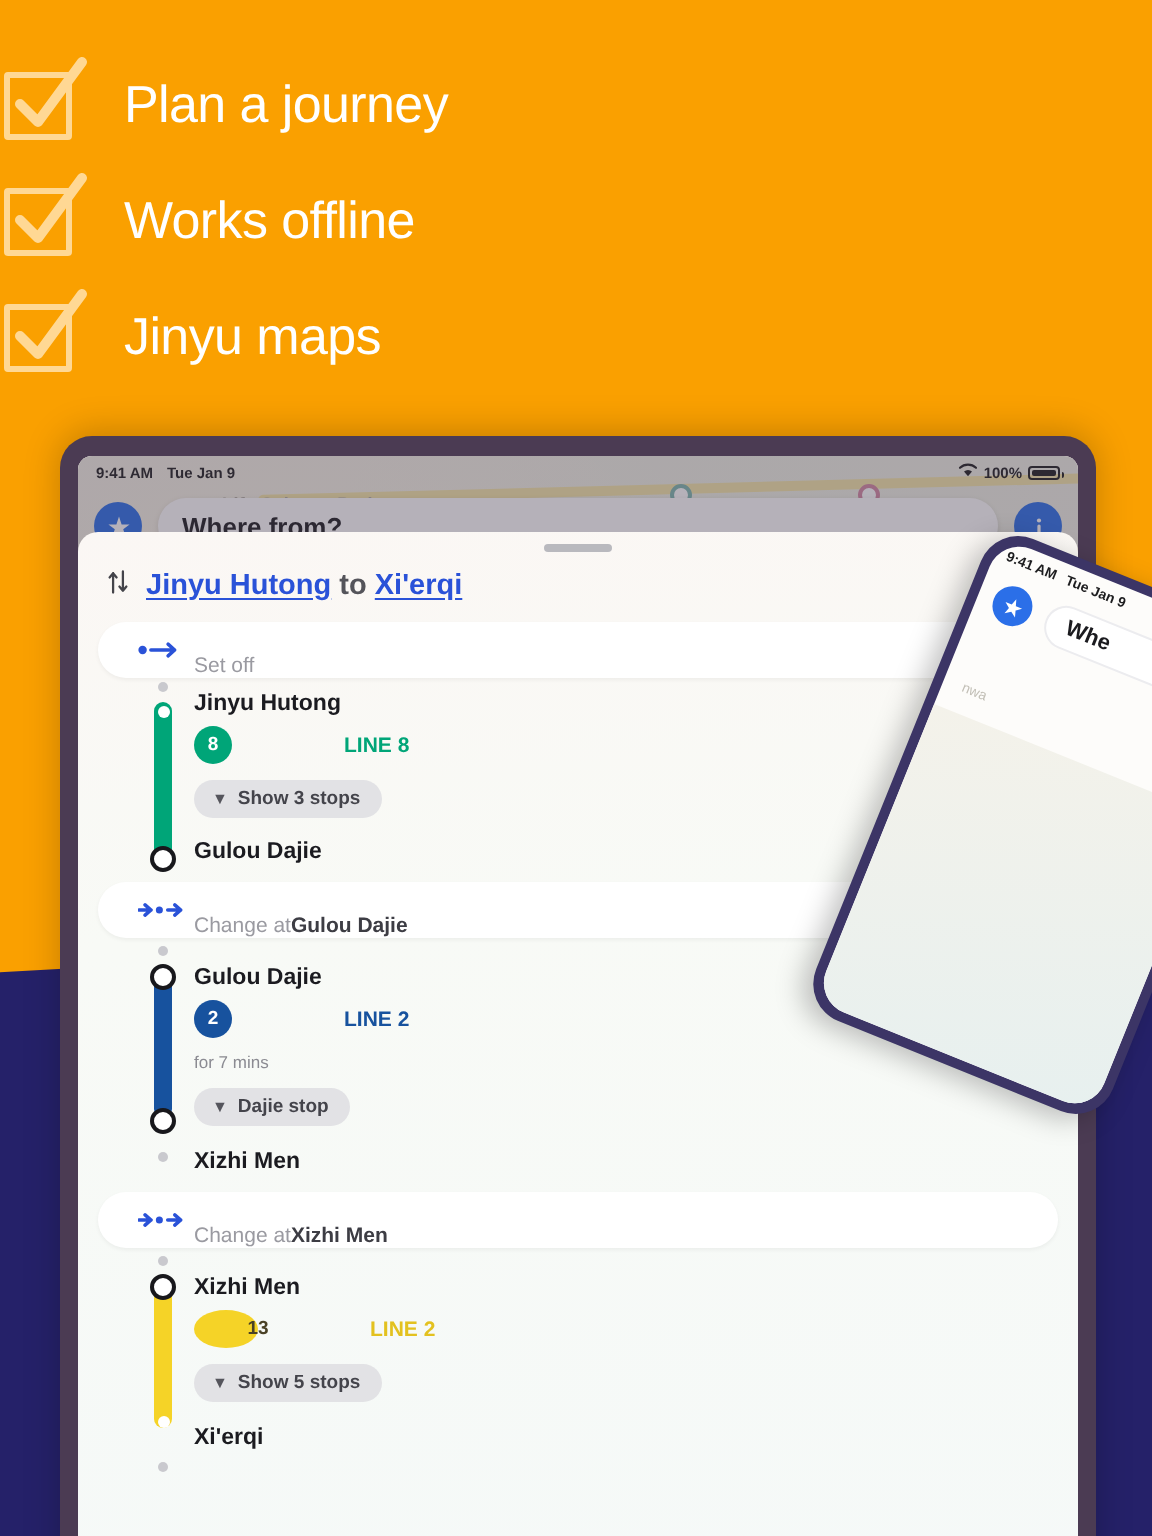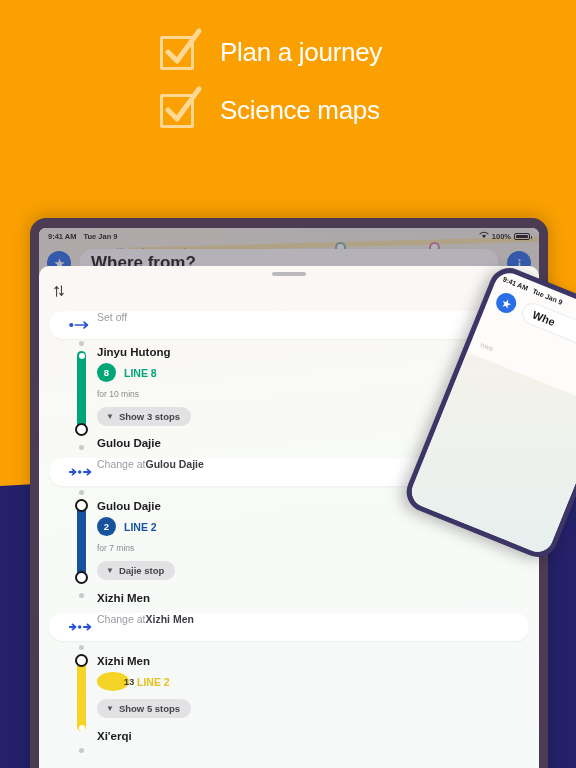--- a/index.html
+++ b/index.html
@@ -26,21 +26,20 @@
     z-index: 1;
   }
 
   
   .checklist {
     position: absolute;
     left: 0; right: 0; top: 30px;
     z-index: 3;
     display: flex;
     flex-direction: column;
-    align-items: center;
     gap: 14px;
   }
   .check-row {
     display: flex;
     align-items: center;
     gap: 18px;
     width: 260px;
   }
   .check-box {
     position: relative;
@@ -157,21 +156,21 @@
     flex: 0 0 24px;
     color: #fff;
   }
   .search-field {
     flex: 1;
     height: 28px;
     background: #fff;
     border-radius: 14px;
     display: flex; align-items: center;
     padding: 0 12px;
-    font-size: 17px; font-weight: bold; color: #1b1b1f;
+    font-size: 13px; font-weight: bold; color: #1b1b1f;
     box-shadow: 0 1px 3px rgba(0,0,0,.12);
   }
 
   
   .scrim {
     position: absolute; inset: 0;
     background: rgba(70,60,80,.40);
     z-index: 6;
   }
 
@@ -211,21 +210,21 @@
     text-decoration: underline;
     text-underline-offset: 2px;
   }
   .route-title .to { font-weight: bold; color: #54545a; }
 
   .panel {
     margin: 10px 10px 0 10px;
     background: #ffffff;
     border-radius: 16px;
     height: 28px;
-    display: flex; align-items: flex-start;
+    display: flex; align-items: flex-end;
     padding-left: 48px;
     font-size: 10.5px;
     color: #9a9aa1;
     position: relative;
     box-shadow: 0 1px 2px rgba(0,0,0,.05);
   }
   .panel .ico { position: absolute; left: 20px; top: 50%; transform: translateY(-50%); }
   .panel b { color: #3d3d44; }
   .panel .txt { color: #9a9aa1; }
 
@@ -264,21 +263,21 @@
   .stop-name {
     font-size: 11.5px; font-weight: bold; color: #1b1b20;
     line-height: 14px;
   }
   .line-row { display: flex; align-items: center; gap: 8px; margin-top: 4px; }
   .line-badge {
     width: 19px; height: 19px; border-radius: 50%;
     color: #fff; font-size: 9.5px; font-weight: bold;
     display: flex; align-items: center; justify-content: center;
   }
-  .line-name { font-size: 10.5px; font-weight: bold; }
+  .line-name { font-size: 10.5px; font-weight: bold; margin-left: 48px; }
   .dur { font-size: 8.5px; color: #8b8b92; margin-top: 7px; }
   .stops-btn {
     margin-top: 8px;
     display: inline-flex; align-items: center; gap: 5px;
     background: #e2e2e5;
     border-radius: 12px;
     padding: 4px 11px 4px 9px;
     font-size: 9.5px; color: #44444b; font-weight: bold;
     border: none;
   }
@@ -300,29 +299,38 @@
     <div class="check-row">
       <div class="check-box">
         <div class="sq"></div>
         <svg width="46" height="46" viewBox="0 0 46 46">
           <path d="M10 24 L19 33 L41 3" fill="none" stroke="#ffd894" stroke-width="5" stroke-linecap="round" stroke-linejoin="round"></path>
         </svg>
       </div>
       <div class="check-label">Plan a journey</div>
     </div>
 
-
     <div class="check-row">
       <div class="check-box">
         <div class="sq"></div>
         <svg width="46" height="46" viewBox="0 0 46 46">
           <path d="M10 24 L19 33 L41 3" fill="none" stroke="#ffd894" stroke-width="5" stroke-linecap="round" stroke-linejoin="round"></path>
         </svg>
       </div>
-      <div class="check-label">Science maps</div>
+      <div class="check-label">Works offline</div>
+    </div>
+
+    <div class="check-row">
+      <div class="check-box">
+        <div class="sq"></div>
+        <svg width="46" height="46" viewBox="0 0 46 46">
+          <path d="M10 24 L19 33 L41 3" fill="none" stroke="#ffd894" stroke-width="5" stroke-linecap="round" stroke-linejoin="round"></path>
+        </svg>
+      </div>
+      <div class="check-label">Jinyu maps</div>
     </div>
 
   </div>
 
   <div class="tablet">
     <div class="screen">
 
       <div class="map">
         <div class="map-road" style="left:90px; top:14px; width:420px; height:5px; transform:rotate(-1.5deg);"></div>
         <div class="map-road" style="left:150px; top:40px; width:360px; height:4px; transform:rotate(2deg);"></div>
@@ -373,20 +381,23 @@
 
         <div class="close-btn">✕</div>
 
         <div class="route-title">
           <span class="swap-ico">
             <svg width="12" height="14" viewBox="0 0 12 16">
               <path d="M3.2 14 L3.2 3 M3.2 3 L1.2 5.4 M3.2 3 L5.2 5.4" stroke="#44444a" stroke-width="1.3" fill="none" stroke-linecap="round" stroke-linejoin="round"></path>
               <path d="M8.8 2 L8.8 13 M8.8 13 L6.8 10.6 M8.8 13 L10.8 10.6" stroke="#44444a" stroke-width="1.3" fill="none" stroke-linecap="round" stroke-linejoin="round"></path>
             </svg>
           </span>
+          <span>
+            <a href="#">Jinyu Hutong</a><span class="to"> to </span><a href="#">Xi'erqi</a>
+          </span>
         </div>
 
         <div class="panel">
           <span class="ico arrow-ico">
             <svg width="22" height="10" viewBox="0 0 24 10">
               <circle cx="2.5" cy="5" r="2.3" fill="#2a52d8"></circle>
               <path d="M7 5 L20 5 M20 5 L16.4 1.8 M20 5 L16.4 8.2" stroke="#2a52d8" stroke-width="1.9" fill="none" stroke-linecap="round" stroke-linejoin="round"></path>
             </svg>
           </span>
           <span class="txt">Set off</span>
@@ -397,21 +408,20 @@
           <div class="leg">
             <div class="dot-small" style="top:2px;"></div>
             <div class="rail" style="top:12px; height:78px; background:#00a578;"></div>
             <div class="rail-cap" style="top:14px;"></div>
             <div class="leg-inner">
               <div class="stop-name">Jinyu Hutong</div>
               <div class="line-row">
                 <div class="line-badge" style="background:#00a578;">8</div>
                 <div class="line-name" style="color:#00a578;">LINE 8</div>
               </div>
-              <div class="dur">for 10 mins</div>
               <button class="stops-btn">
                 <span class="chev">▼</span>
                 <span>Show 3 stops</span>
               </button>
             </div>
             <div class="stop-ring" style="top:84px;"></div>
             <div class="leg-inner leg-end" style="padding-top:3px;">
               <div class="stop-name">Gulou Dajie</div>
             </div>
             <div class="dot-small" style="top:106px;"></div>

